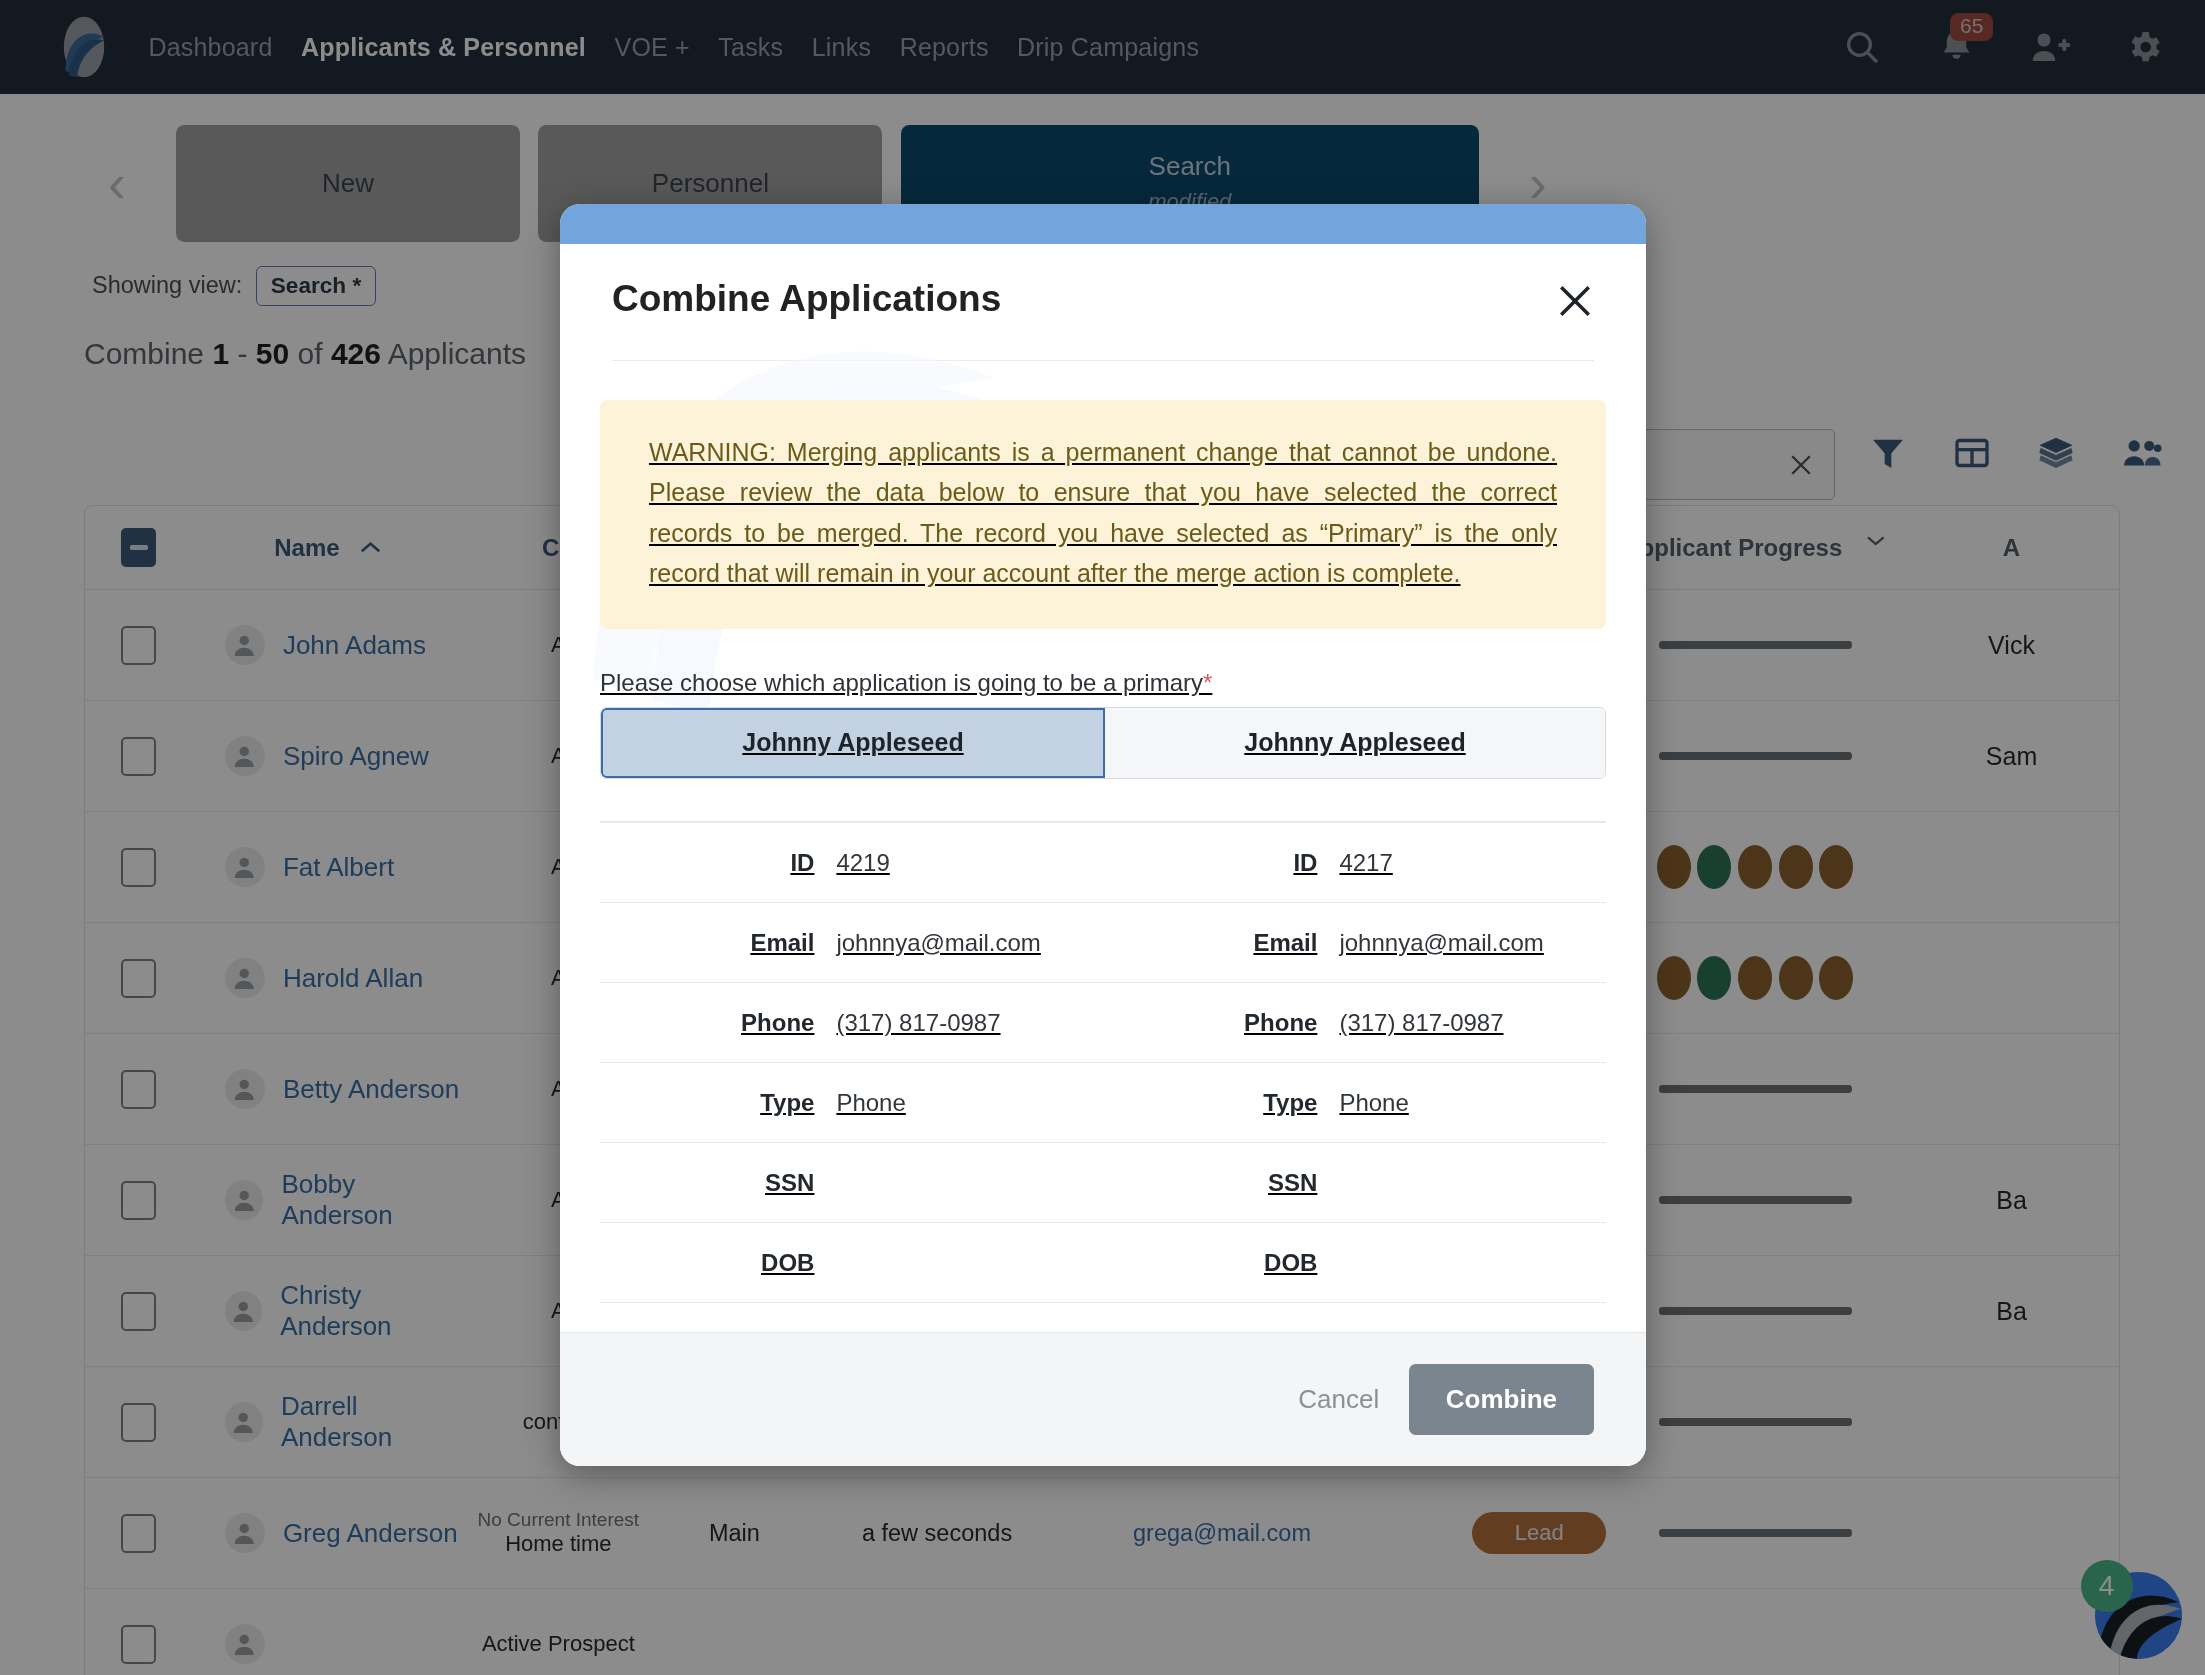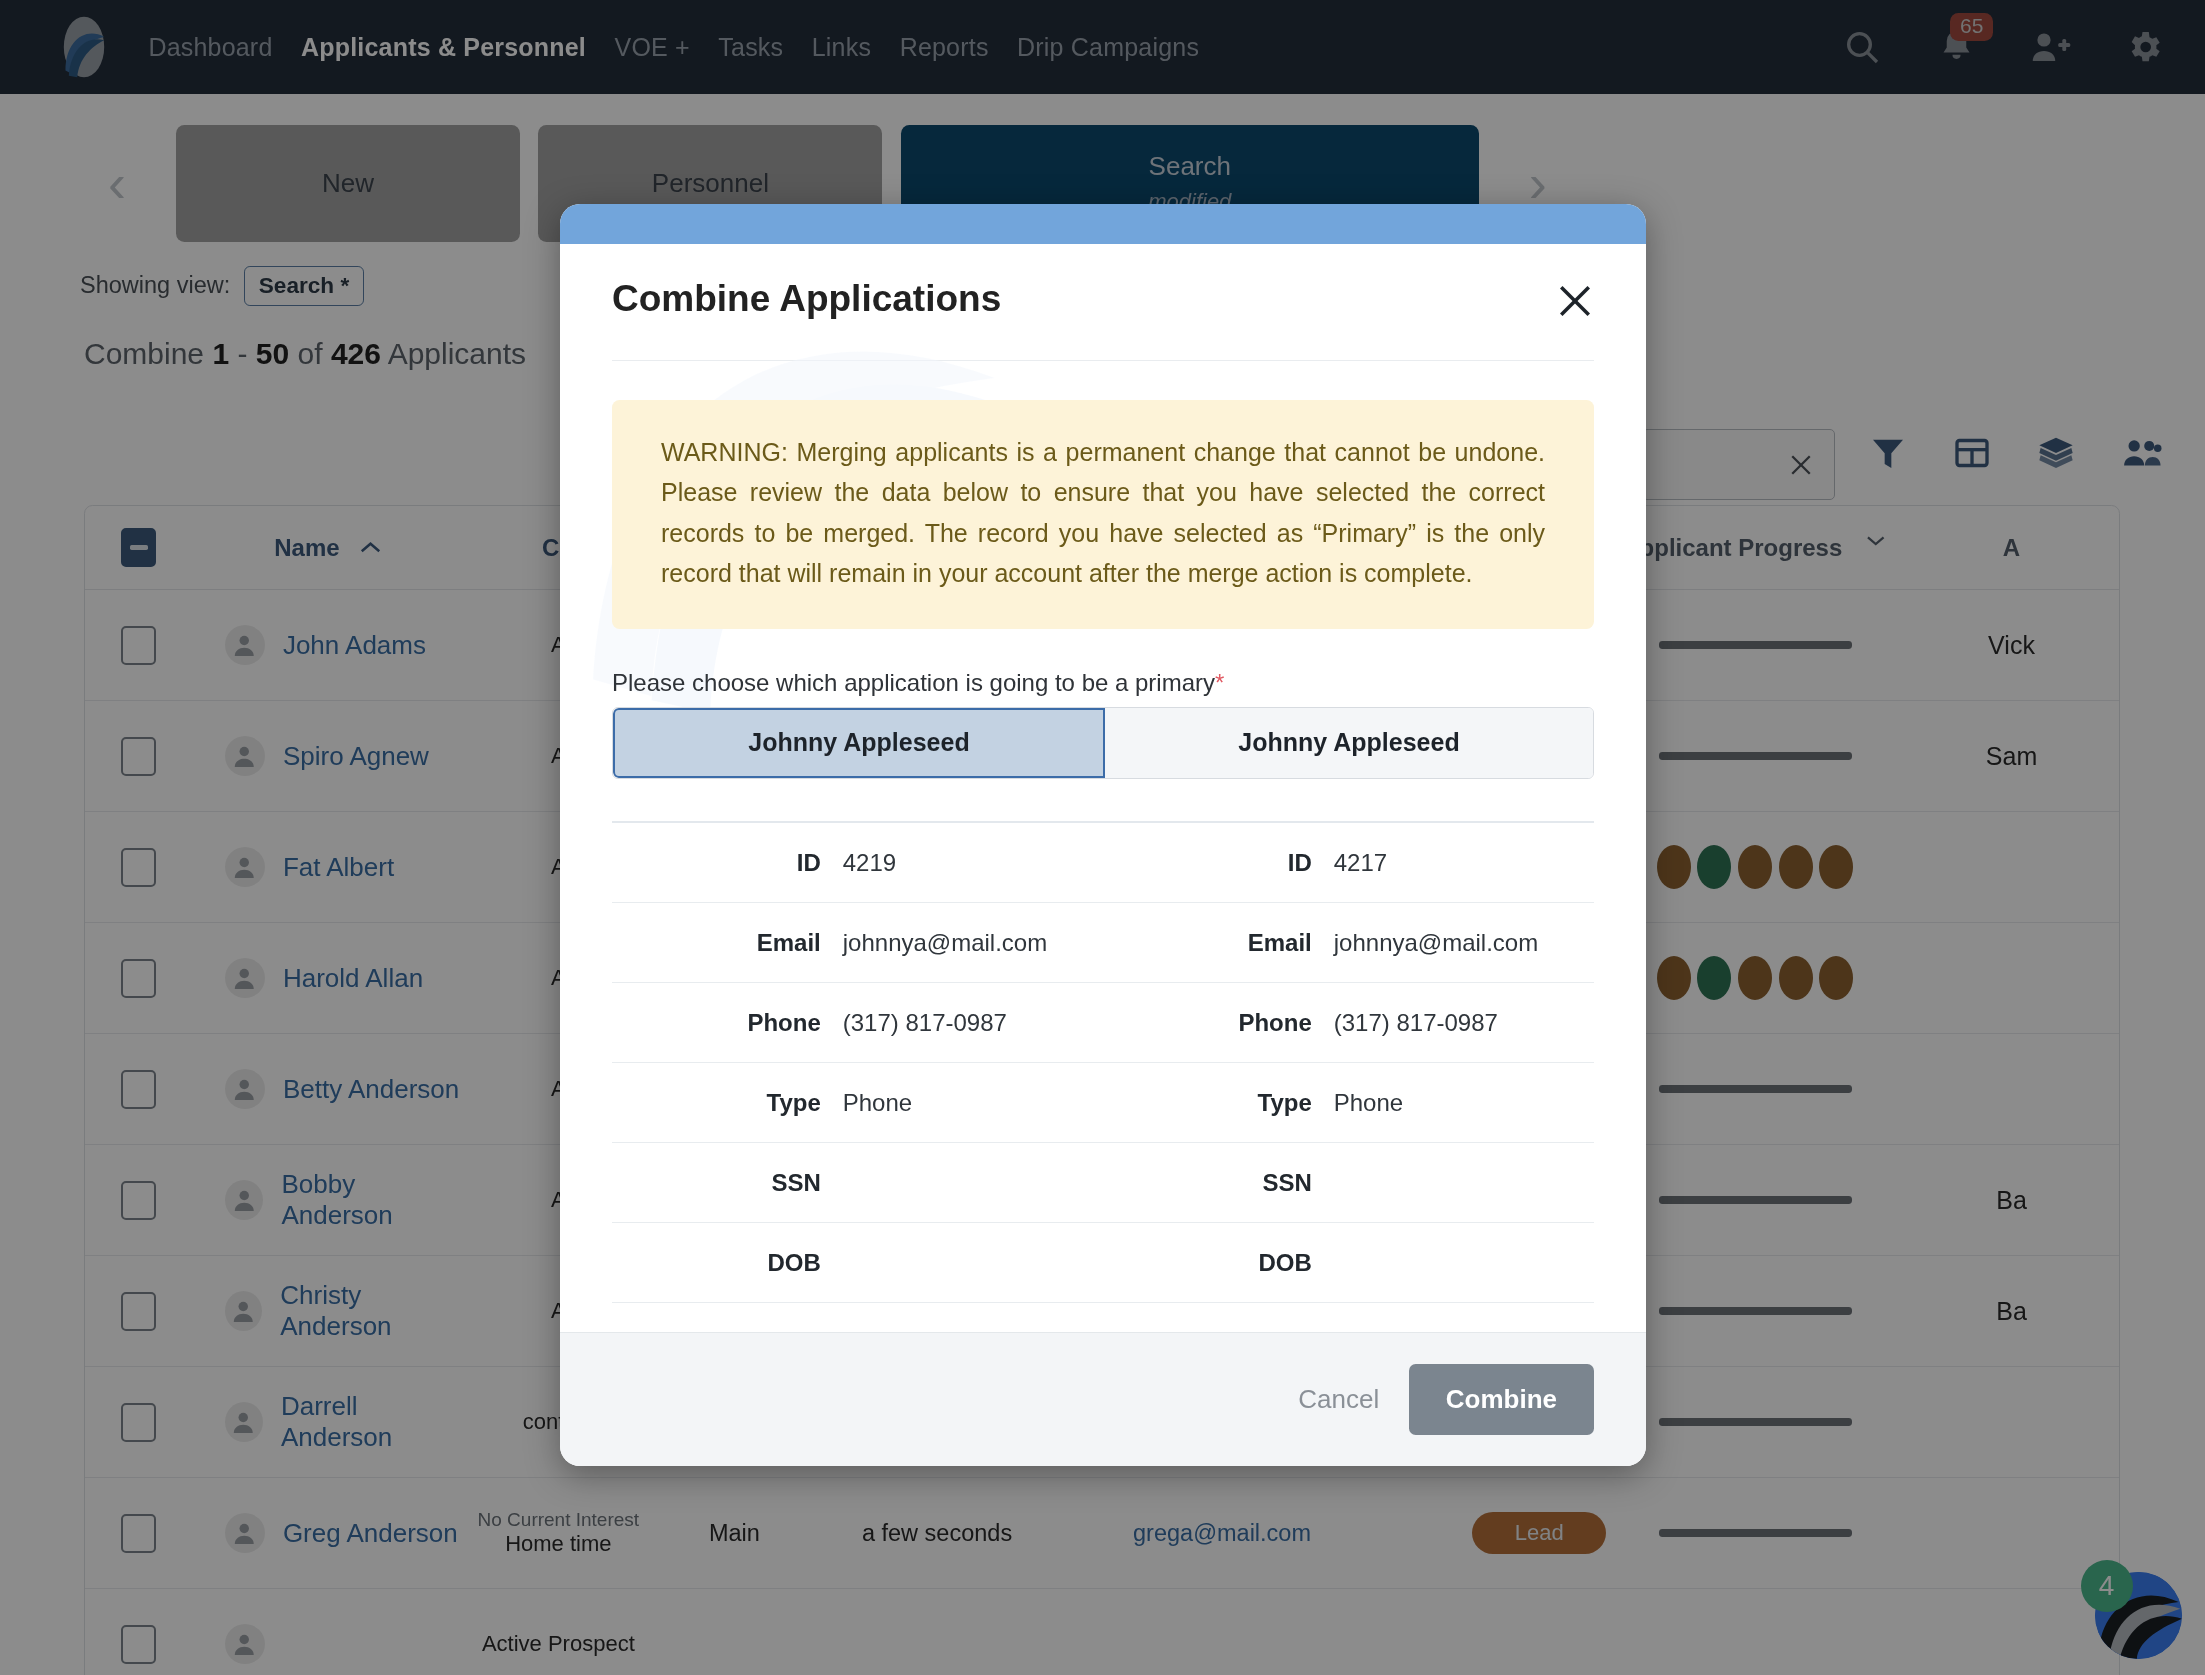--- a/index.html
+++ b/index.html
@@ -36,21 +36,21 @@
   .chev { width:50px; color:#c2c7cc; font-size:54px; font-weight:300; display:flex; justify-content:center;}
   .chev.left { margin-left:92px;}
   .tab-card {
     height:117px; border-radius:8.4px; display:flex; flex-direction:column;
     align-items:center; justify-content:center; font-size:26px; color:#3c444d; cursor:pointer;
   }
   .tab-card.plain { background:#a3a3a3;text-align:right; }
   .tab-card.active { background:#0c4a6e; color:#c9d2dc;text-align:right;}
   .tab-sub { font-size:22px; font-style:italic; color:#a9b7c6; margin-top:6.7px;}
 
-  .showing-view { position:absolute; top:172px; left:80px; display:flex; align-items:center; gap:13.4px; font-size:23.5px; color:#4a5057;}
+  .showing-view { position:absolute; top:172px; left:92px; display:flex; align-items:center; gap:13.4px; font-size:23.5px; color:#4a5057;}
   .view-chip { border:1.3px solid #5b7fa6; border-radius:5.9px; padding:5.9px 14.2px; font-weight:bold; color:#2e3b48; font-size:22.6px;}
   .showing-count { position:absolute; top:243px; left:84px; font-size:30px; color:#5d646c;}
   .showing-count b { color:#222; }
 
   .searchbox {
     position:absolute; top:335px; left:1642px; width:193px; height:71px;
     border:1.3px solid #b9bec4; border-radius:5px; background:#fafafa;
     display:flex; align-items:center; justify-content:flex-end; padding-right:18.4px;
   }
   .toolbar-icons { position:absolute; top:339px; left:1868px; display:flex; gap:44px; align-items:center;}
@@ -106,21 +106,21 @@
   .modal-topbar { height:40px; background:#72a5db; flex:0 0 auto;}
   .modal-watermark{
     position:absolute; left:-34px; top:40px; width:519px; height:469px;
     pointer-events:none; opacity:.5;
   }
   .modal-head { position:relative; padding:34px 49px 0 52px; flex:0 0 auto;}
   .modal-title { font-size:37px; font-weight:bold; color:#222; }
   .modal-close { position:absolute; right:49px; top:35px; width:44px;height:44px; cursor:pointer;
      display:flex;align-items:center;justify-content:center;}
   .modal-divider{ margin:40px 52px 0; height:0.8px; background:#e9ecef;}
-  .modal-body { position:relative; padding:0 52px; flex:1 1 auto; overflow:hidden;}
+  .modal-body { position:relative; padding:0 40px; flex:1 1 auto; overflow:hidden;text-decoration:underline;}
   .warn {
     margin-top:39px; background:#fdf3d8; border-radius:7.5px; padding:32px 49px 35px;
     color:#6b5a19; font-size:25px; line-height:1.62; text-align:justify;
   }
   .primary-label { margin-top:40px; font-size:24px; color:#2f3338;}
   .req { color:#e05a63; }
   .seg {
     margin-top:10px; display:flex; width:100%; height:72px; border-radius:5.9px; overflow:hidden;
     border:0.8px solid #d7dbe0;
   }

